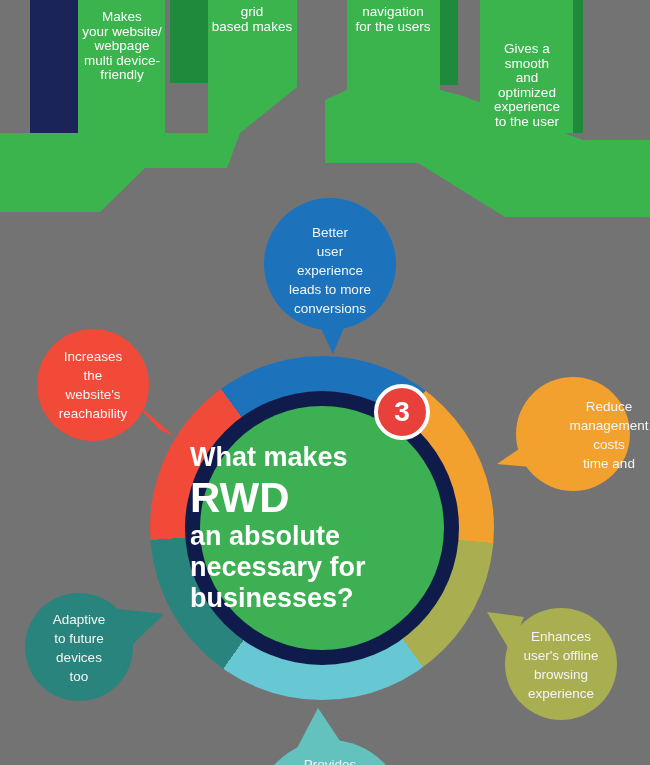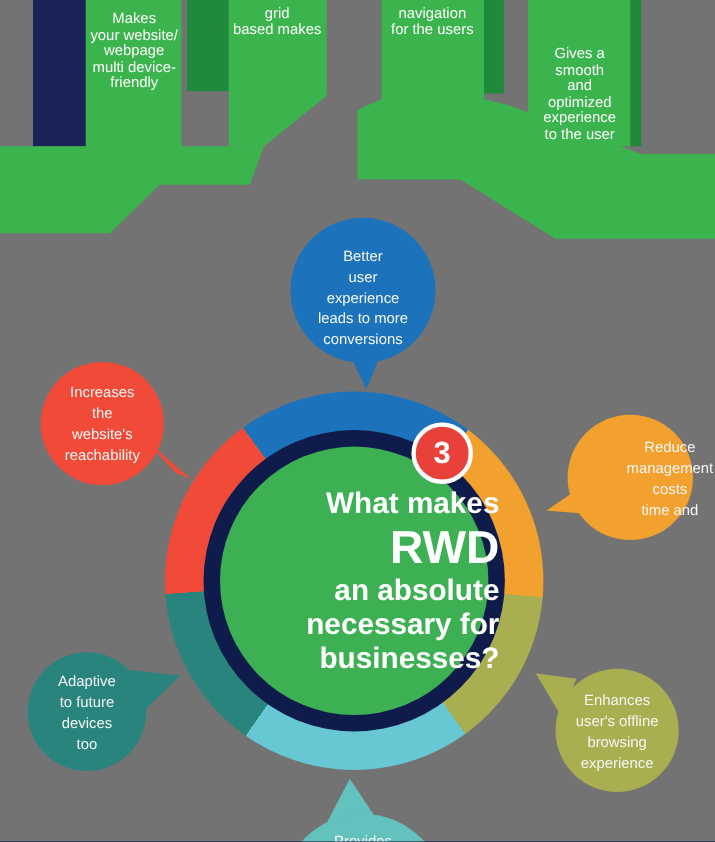--- a/index.html
+++ b/index.html
@@ -10,21 +10,21 @@
   .stage svg{position:absolute;left:0;top:0;}
   
   .banner-text{position:absolute;text-align:center;font-size:13.5px;line-height:14.5px;color:#fdfdfd;}
   
   .bubble{position:absolute;border-radius:50%;}
   .bubble-text{position:absolute;text-align:center;font-size:13.5px;line-height:19px;color:#f4f6f4;}
   
   .ring{position:absolute;left:150px;top:356px;width:344px;height:344px;border-radius:50%;}
   .ring-hole{position:absolute;left:185px;top:391px;width:274px;height:274px;border-radius:50%;background:#0f1b4b;}
   .center-circle{position:absolute;left:200px;top:406px;width:244px;height:244px;border-radius:50%;}
-  .center-text{position:absolute;left:190px;top:441px;width:264px;text-align:right;font-weight:bold;}
+  .center-text{position:absolute;left:190px;top:441px;width:264px;text-align:left;font-weight:bold;}
   .center-text .ln-sm{font-size:27px;line-height:31px;}
   .center-text .ln-first{font-size:27px;line-height:33px;}
   .center-text .ln-big{font-size:42px;line-height:47px;}
   .badge{
     position:absolute;left:374px;top:384px;width:48px;height:48px;border-radius:50%;
     border:4px solid #fff;display:flex;align-items:center;justify-content:center;
     font-size:28px;font-weight:bold;color:#fff;
   }
 </style>
 </head>

